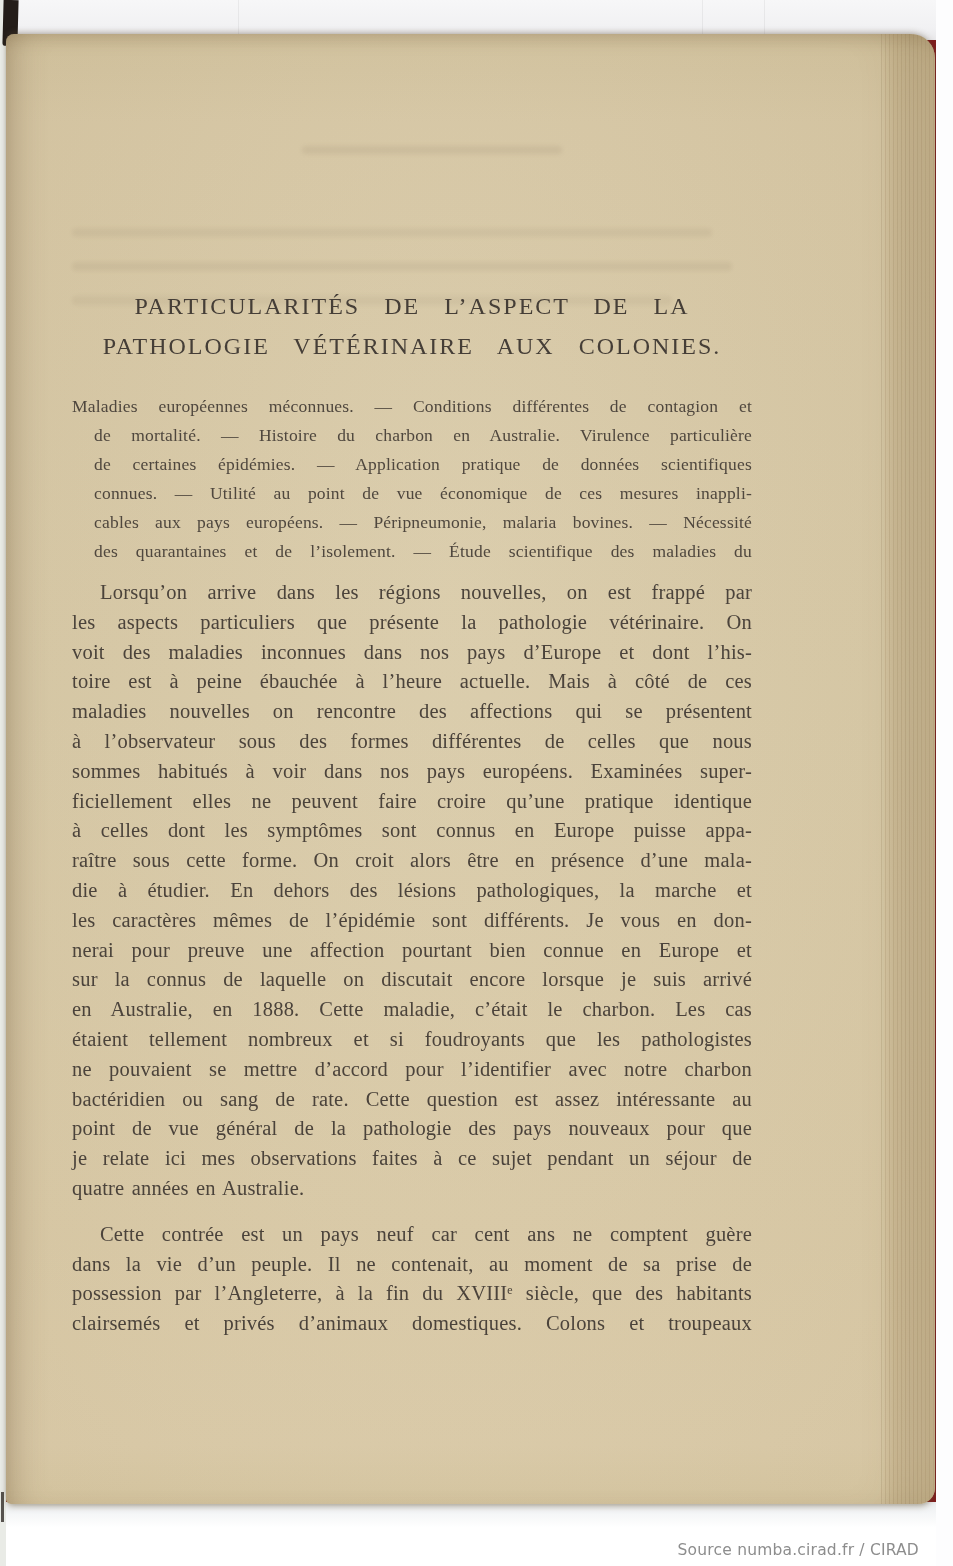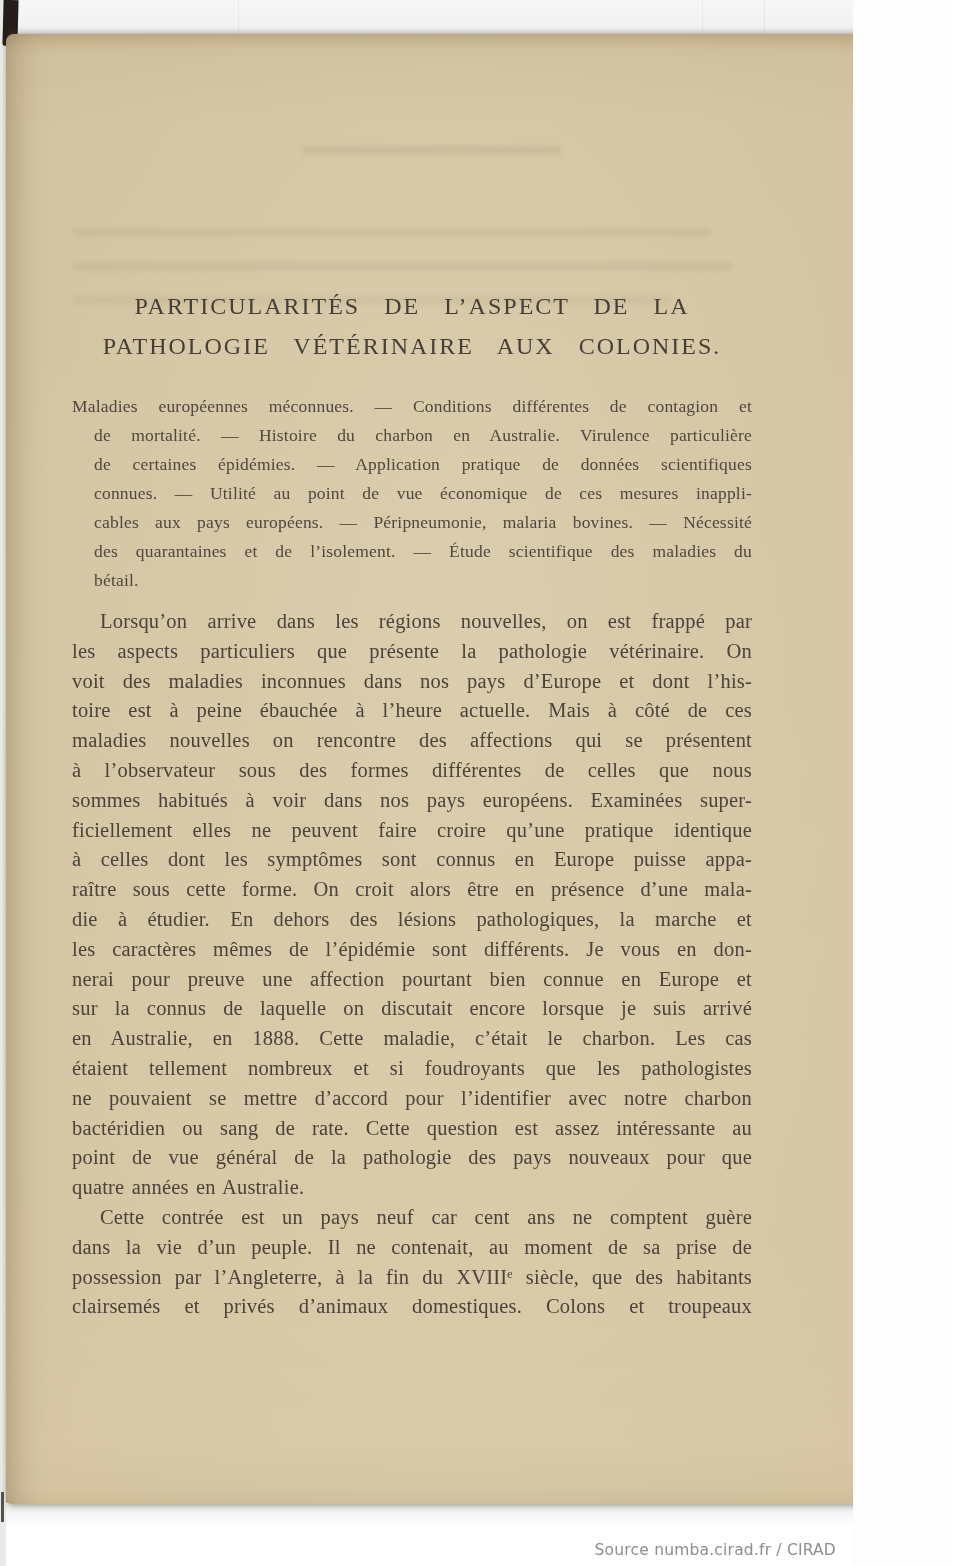--- a/index.html
+++ b/index.html
@@ -1,17 +1,17 @@
 <!DOCTYPE html>
 <html><head>
 <meta charset="utf-8">
 <style>
   html,body{margin:0;padding:0;}
   body{background:#fdfdfe;font-family:"Liberation Serif","DejaVu Serif",serif;}
-  .scene{position:relative;width:853px;height:1566px;overflow:hidden;background:#7f1d1d;}
+  .scene{position:relative;width:936px;height:1566px;overflow:hidden;background:#7f1d1d;}
 
   
   .top-band{position:absolute;left:0;top:0;width:953px;height:40px;
     background:linear-gradient(180deg,#f7f7f8 0%,#f1f1f3 70%,#e9e8ea 100%);}
   .seam{position:absolute;top:0;width:1px;height:38px;background:rgba(0,0,0,0.05);}
   .bottom-band{position:absolute;left:0;top:1502px;width:953px;height:64px;
     background:linear-gradient(180deg,#eceef0 0%,#ffffff 40%);}
 
   
   .left-strip{position:absolute;left:0;top:0;width:6px;height:1566px;background:#e9ebe6;}
@@ -87,21 +87,20 @@
         <div>PATHOLOGIE VÉTÉRINAIRE AUX COLONIES.</div>
       </div>
 
       <div class="summary">
         <div class="sline jl">Maladies européennes méconnues. — Conditions différentes de contagion et</div>
         <div class="sline jl ind">de mortalité. — Histoire du charbon en Australie. Virulence particulière</div>
         <div class="sline jl ind">de certaines épidémies. — Application pratique de données scientifiques</div>
         <div class="sline jl ind">connues. — Utilité au point de vue économique de ces mesures inappli-</div>
         <div class="sline jl ind">cables aux pays européens. — Péripneumonie, malaria bovines. — Nécessité</div>
         <div class="sline jl ind">des quarantaines et de l’isolement. — Étude scientifique des maladies du</div>
-        <div class="sline ind">bétail.</div>
       </div>
 
       <div class="bodytext">
         <div class="bline jl fi">Lorsqu’on arrive dans les régions nouvelles, on est frappé par</div>
         <div class="bline jl">les aspects particuliers que présente la pathologie vétérinaire. On</div>
         <div class="bline jl">voit des maladies inconnues dans nos pays d’Europe et dont l’his-</div>
         <div class="bline jl">toire est à peine ébauchée à l’heure actuelle. Mais à côté de ces</div>
         <div class="bline jl">maladies nouvelles on rencontre des affections qui se présentent</div>
         <div class="bline jl">à l’observateur sous des formes différentes de celles que nous</div>
         <div class="bline jl">sommes habitués à voir dans nos pays européens. Examinées super-</div>
@@ -110,24 +109,25 @@
         <div class="bline jl">raître sous cette forme. On croit alors être en présence d’une mala-</div>
         <div class="bline jl">die à étudier. En dehors des lésions pathologiques, la marche et</div>
         <div class="bline jl">les caractères mêmes de l’épidémie sont différents. Je vous en don-</div>
         <div class="bline jl">nerai pour preuve une affection pourtant bien connue en Europe et</div>
         <div class="bline jl">sur la connus de laquelle on discutait encore lorsque je suis arrivé</div>
         <div class="bline jl">en Australie, en 1888. Cette maladie, c’était le charbon. Les cas</div>
         <div class="bline jl">étaient tellement nombreux et si foudroyants que les pathologistes</div>
         <div class="bline jl">ne pouvaient se mettre d’accord pour l’identifier avec notre charbon</div>
         <div class="bline jl">bactéridien ou sang de rate. Cette question est assez intéressante au</div>
         <div class="bline jl">point de vue général de la pathologie des pays nouveaux pour que</div>
+        <div class="bline jl">je relate ici mes observations faites à ce sujet pendant un séjour de</div>
         <div class="bline">quatre années en Australie.</div>
       </div>
 
-      <div class="bodytext" style="margin-top:0">
+      <div class="bodytext" style="margin-top:16px">
         <div class="bline jl fi">Cette contrée est un pays neuf car cent ans ne comptent guère</div>
         <div class="bline jl">dans la vie d’un peuple. Il ne contenait, au moment de sa prise de</div>
         <div class="bline jl">possession par l’Angleterre, à la fin du XVIIIᵉ siècle, que des habitants</div>
         <div class="bline jl">clairsemés et privés d’animaux domestiques. Colons et troupeaux</div>
       </div>
     </div>
   </div>
 
   <div class="footer-label">Source numba.cirad.fr / CIRAD</div>
 </div>

